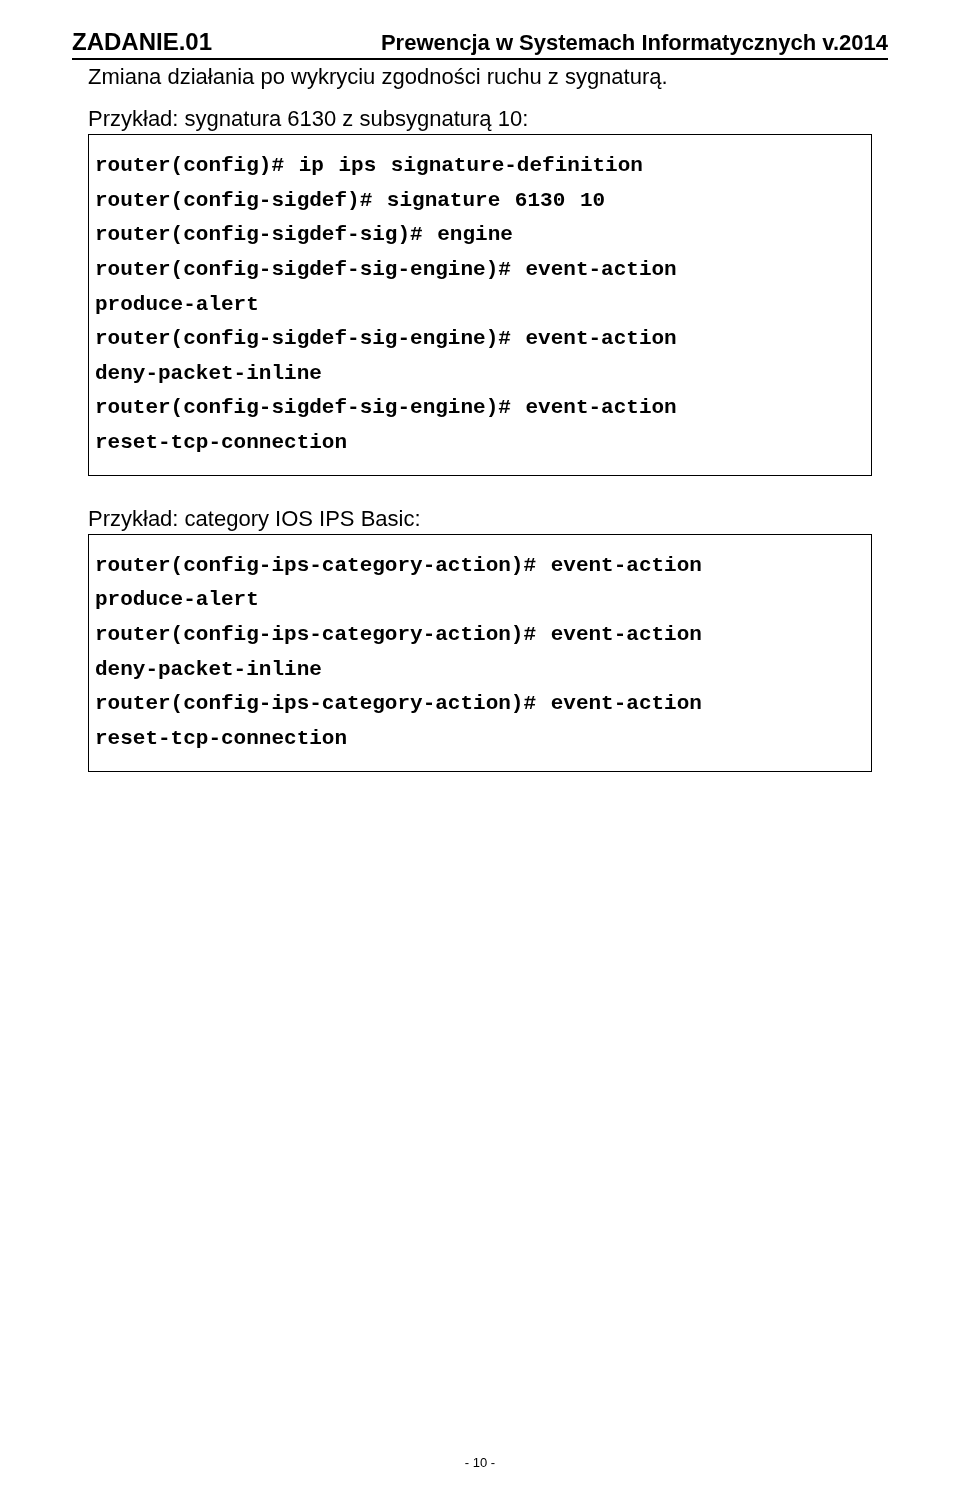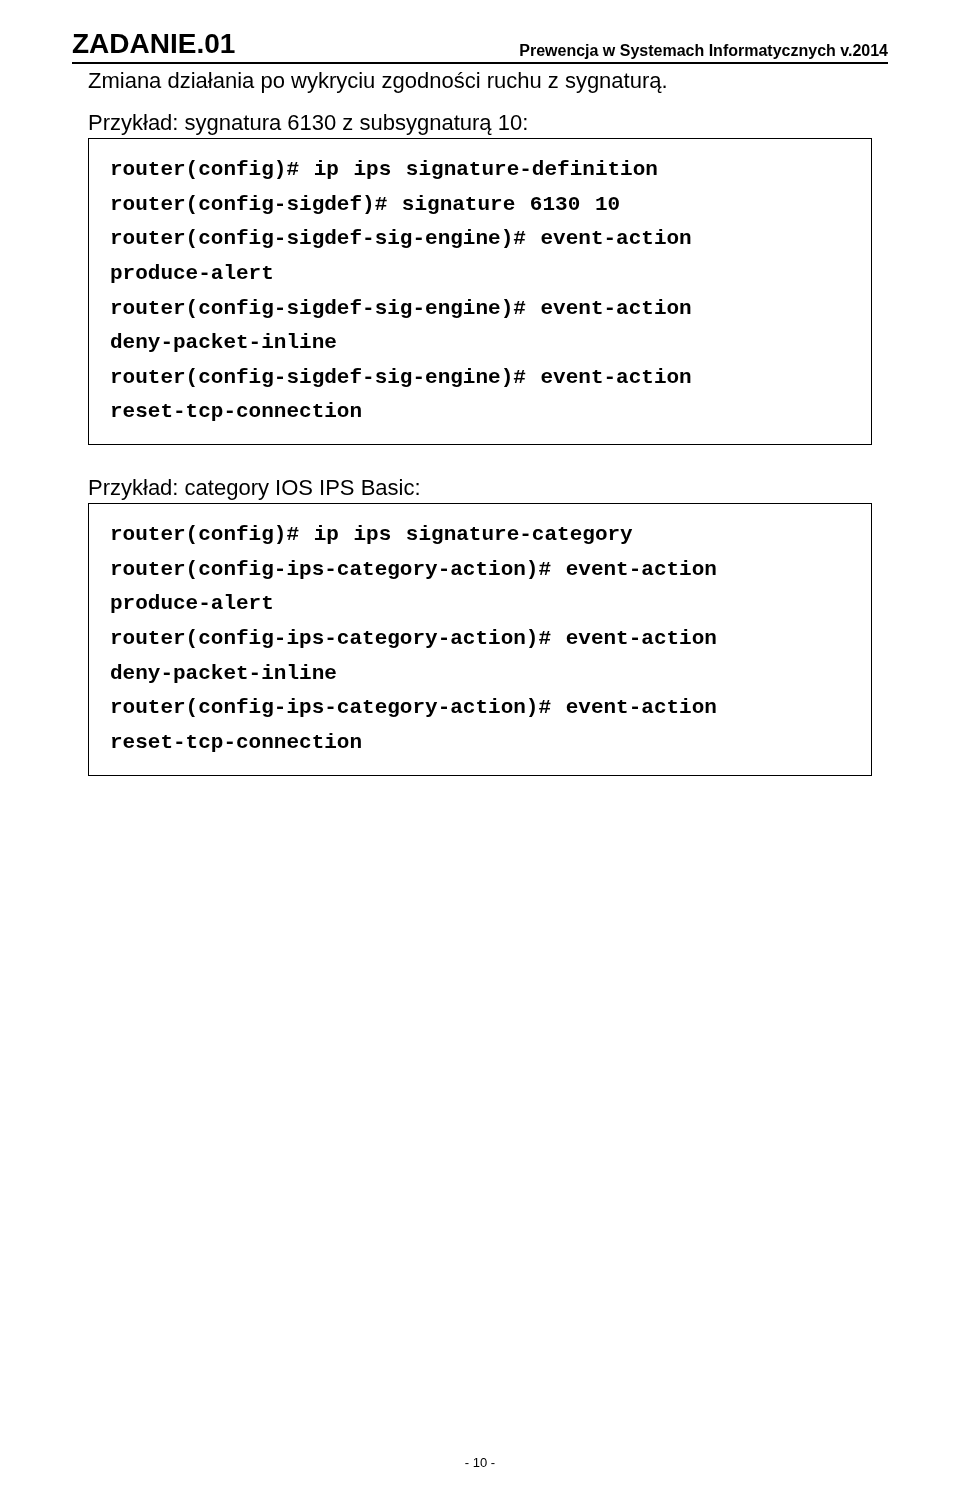--- a/index.html
+++ b/index.html
@@ -13,25 +13,25 @@
     padding: 28px 72px 0 72px;
   }
   .header-row {
     display: flex;
     justify-content: space-between;
     align-items: flex-end;
     padding-bottom: 2px;
     margin-bottom: 0;
   }
   .task-label {
-    font-size: 28px;
+    font-size: 24px;
     font-weight: bold;
   }
   .header-title {
-    font-size: 16px;
+    font-size: 22px;
     font-weight: bold;
     text-align: right;
   }
   .rule {
     border: none;
     border-top: 2px solid #000;
     margin-bottom: 4px;
   }
   .subhead {
     font-size: 22px;
@@ -39,21 +39,21 @@
     margin-bottom: 16px;
   }
   .intro {
     font-size: 22px;
     padding-left: 16px;
     margin-bottom: 2px;
   }
   .code-box {
     border: 1.5px solid #000;
     margin: 0 16px 30px 16px;
-    padding: 14px 14px 14px 21px;
+    padding: 14px 14px 14px 6px;
     font-family: "Courier New", monospace;
     font-size: 21px;
     font-weight: bold;
     line-height: 1.65;
     word-spacing: 2px;
   }
   .code-box .line { white-space: pre-wrap; }
   .page-number {
     position: absolute;
     bottom: 30px;
@@ -70,31 +70,31 @@
   <div class="task-label">ZADANIE.01</div>
   <div class="header-title">Prewencja w Systemach Informatycznych v.2014</div>
 </div>
 <hr class="rule">
 <div class="subhead">Zmiana działania po wykryciu zgodności ruchu z sygnaturą.</div>
 
 <div class="intro">Przykład: sygnatura 6130 z subsygnaturą 10:</div>
 <div class="code-box">
   <div class="line">router(config)# ip ips signature-definition</div>
   <div class="line">router(config-sigdef)# signature 6130 10</div>
+  <div class="line">router(config-sigdef-sig)# engine</div>
   <div class="line">router(config-sigdef-sig-engine)# event-action</div>
   <div class="line">produce-alert</div>
   <div class="line">router(config-sigdef-sig-engine)# event-action</div>
   <div class="line">deny-packet-inline</div>
   <div class="line">router(config-sigdef-sig-engine)# event-action</div>
   <div class="line">reset-tcp-connection</div>
 </div>
 
 <div class="intro">Przykład: category IOS IPS Basic:</div>
 <div class="code-box">
-  <div class="line">router(config)# ip ips signature-category</div>
   <div class="line">router(config-ips-category-action)# event-action</div>
   <div class="line">produce-alert</div>
   <div class="line">router(config-ips-category-action)# event-action</div>
   <div class="line">deny-packet-inline</div>
   <div class="line">router(config-ips-category-action)# event-action</div>
   <div class="line">reset-tcp-connection</div>
 </div>
 
 <div class="page-number">- 10 -</div>
 

